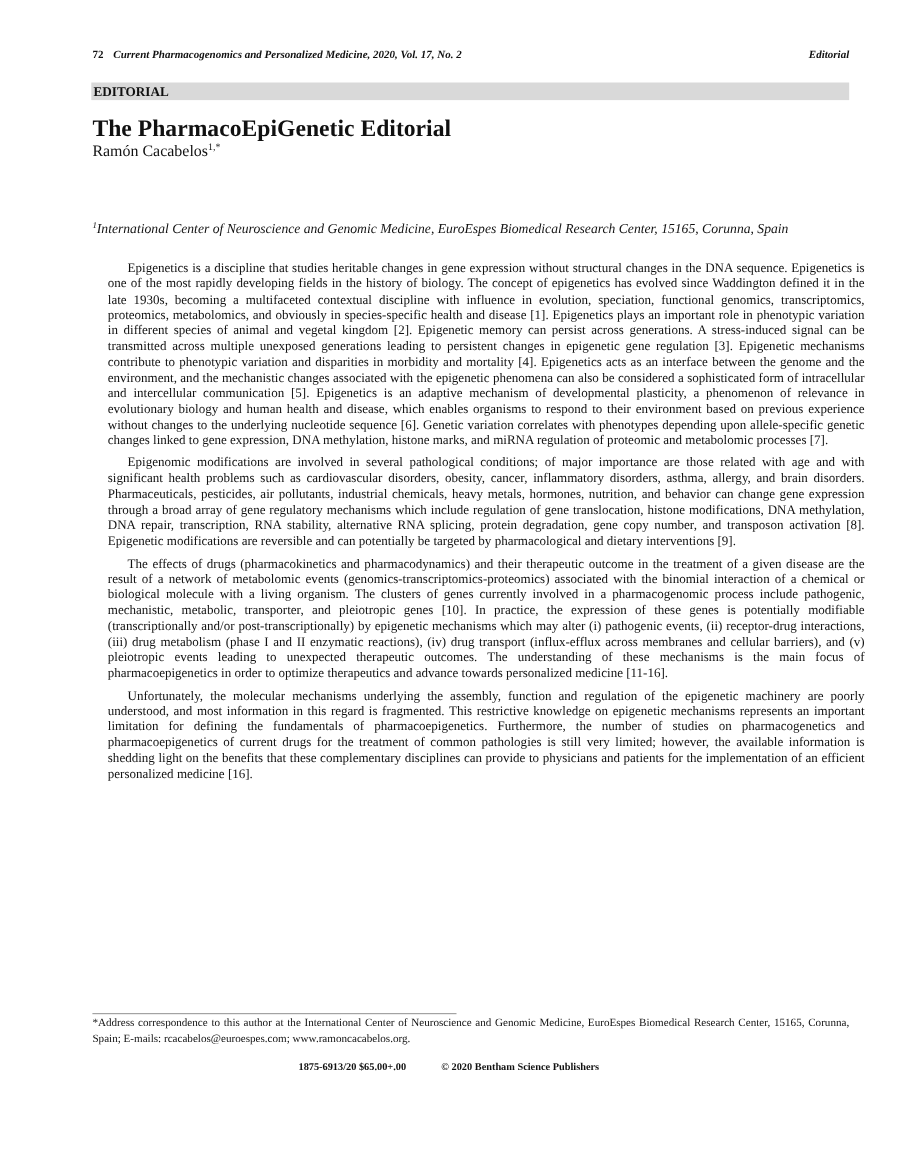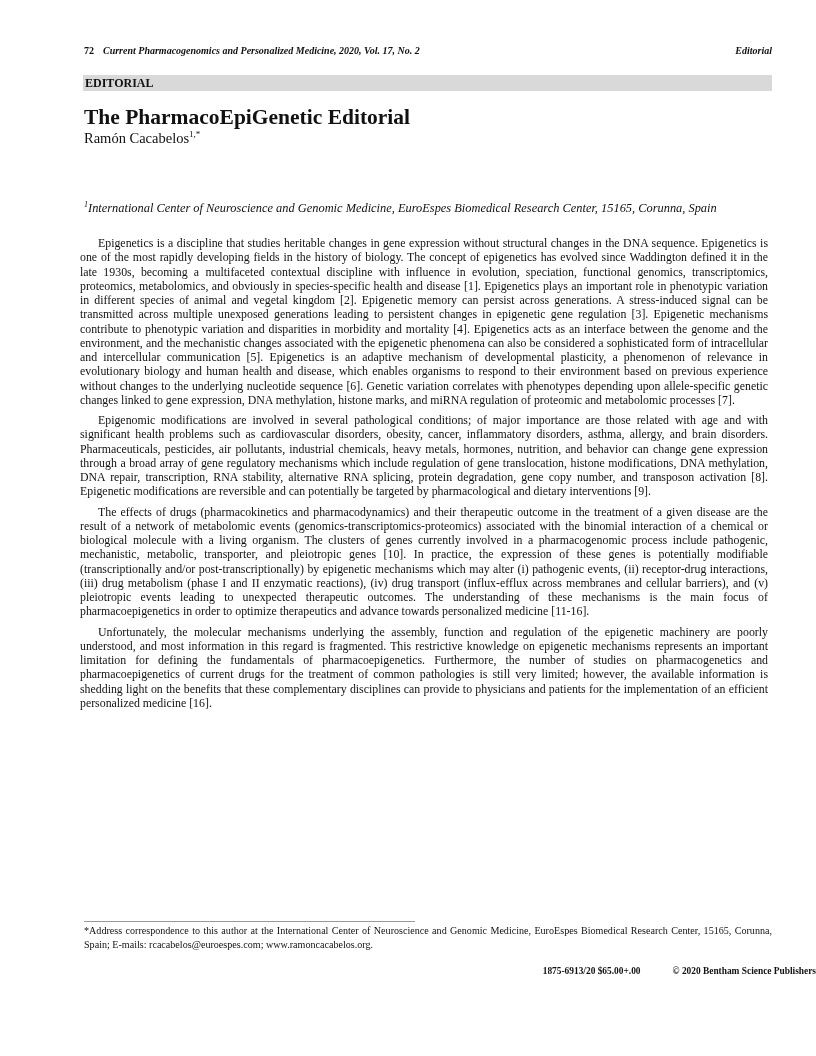--- a/index.html
+++ b/index.html
@@ -26,36 +26,36 @@
     position: absolute; left: 84px; top: 129px; font-size: 14.5px; line-height: 18px;
   }
   .author sup { font-size: 9px; vertical-align: 6px; line-height: 0; }
   .affil {
     position: absolute; left: 84px; top: 188px; width: 688px;
     font-size: 12.4px; font-style: italic; line-height: 17px;
     text-align: justify; text-align-last: left; margin-top: 12px;
   }
   .affil sup { font-size: 8px; vertical-align: 5px; line-height: 0; }
   .body-text {
-    position: absolute; left: 80px; top: 236px; width: 688px;
+    position: absolute; left: 98px; top: 236px; width: 688px;
   }
   .body-text p {
     margin: 0 0 6px 0; font-size: 11.85px; line-height: 14.25px;
     text-align: justify; text-indent: 18px; hyphens: manual;
   }
   .fn-rule {
     position: absolute; left: 84px; top: 921px; width: 331px; height: 0;
     border-top: 1px solid #999;
   }
   .footnote {
     position: absolute; left: 84px; top: 924px; width: 688px;
     font-size: 10.1px; line-height: 13.5px; text-align: justify; text-align-last: left; font-family: Liberation Serif, serif;
   }
   .copyright {
-    position: absolute; left: 0; top: 966px; width: 816px; text-align: right;
+    position: absolute; left: 0; top: 966px; width: 816px; text-align: center;
     font-size: 9.4px; font-weight: bold;
   }
   .copyright .gap { display: inline-block; width: 32px; }
 </style>
 </head>
 <body>
 
 <div class="running-head">
   <span class="pg">72</span><span>Current Pharmacogenomics and Personalized Medicine, 2020, Vol. 17, No. 2</span>
   <span class="right">Editorial</span>

